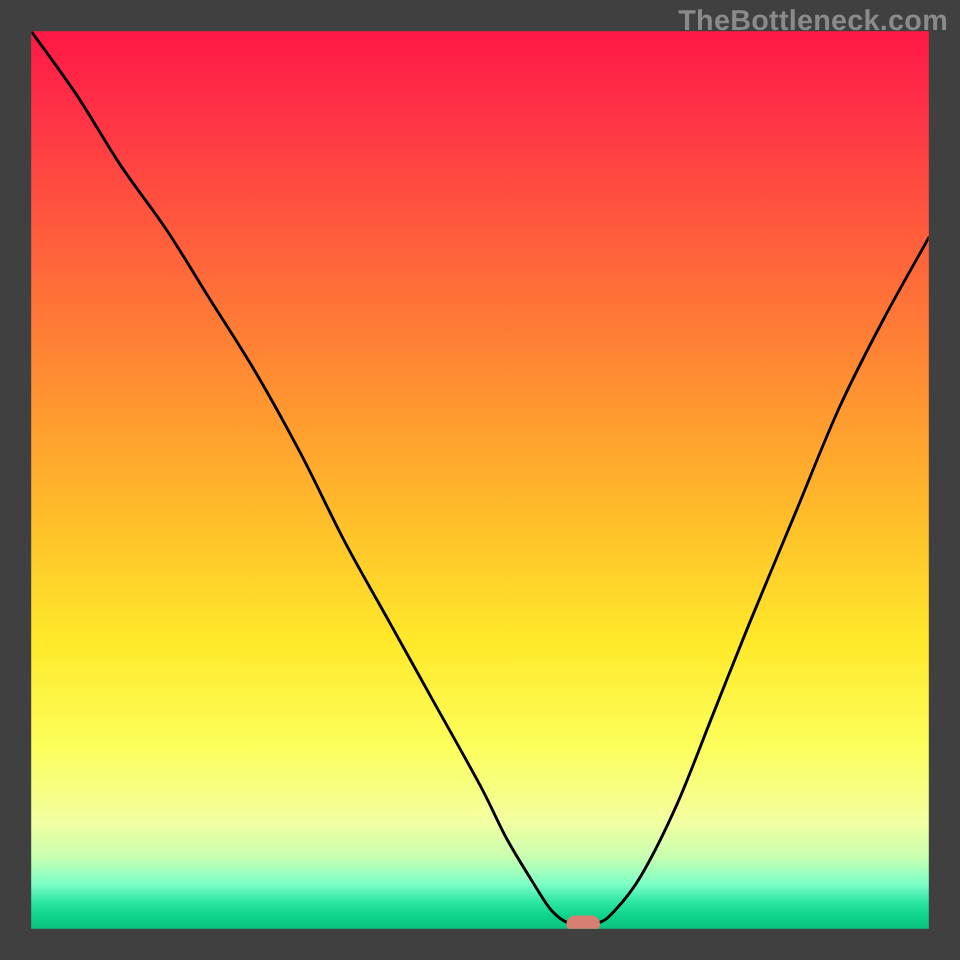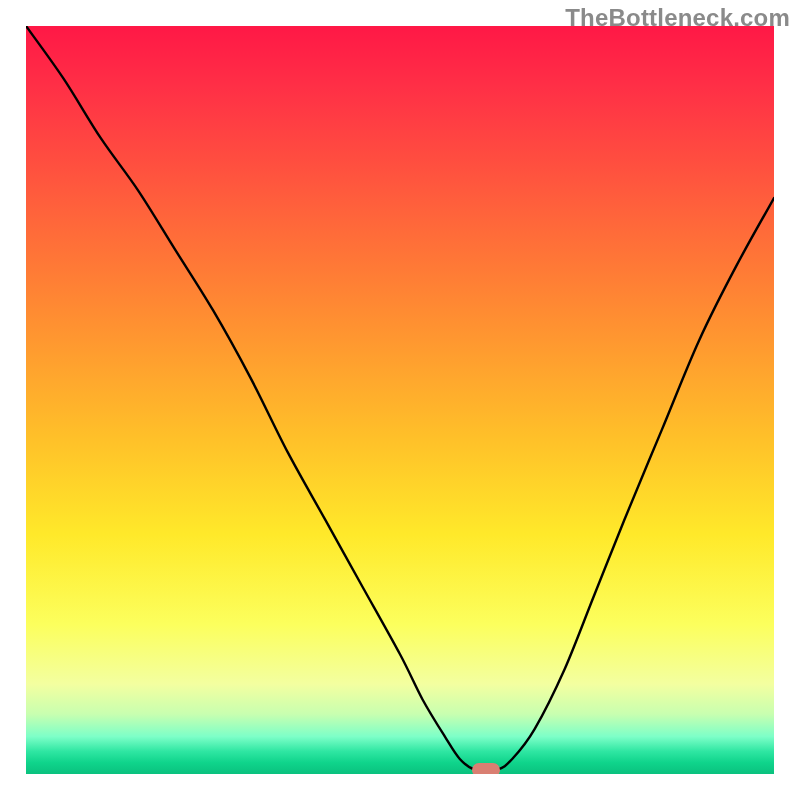--- a/index.html
+++ b/index.html
@@ -8,21 +8,21 @@
     width: 800px;
     height: 800px;
     background: #000;
     overflow: hidden;
     font-family: Arial, Helvetica, sans-serif;
   }
   .frame {
     position: relative;
     width: 800px;
     height: 800px;
-    background: #ffffff;
+    background: #404040;
   }
   .watermark {
     position: absolute;
     top: 4px;
     right: 10px;
     font-size: 24px;
     font-weight: 600;
     color: #8a8a8a;
     letter-spacing: 0.2px;
     z-index: 10;

